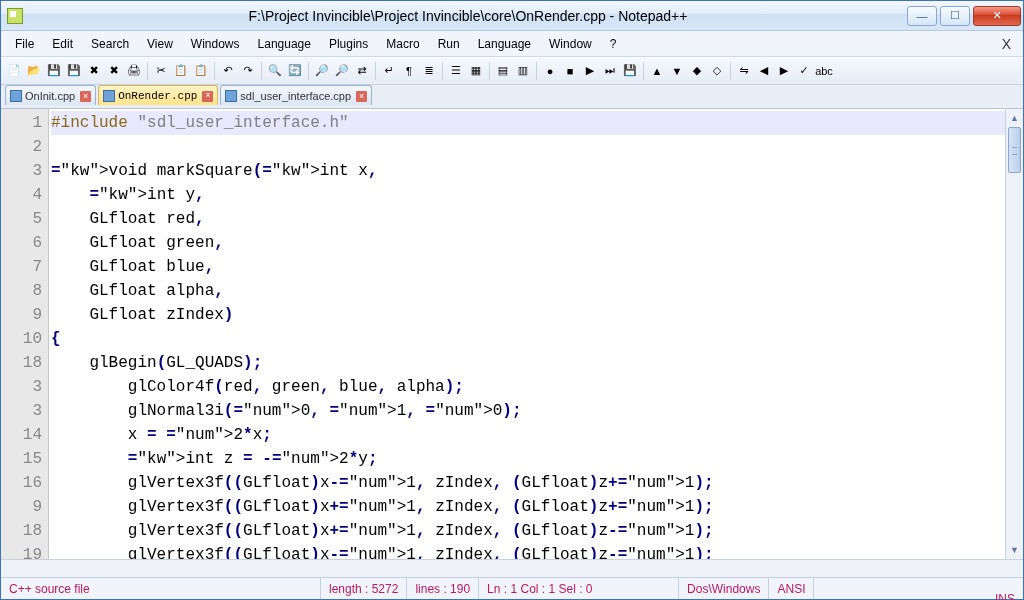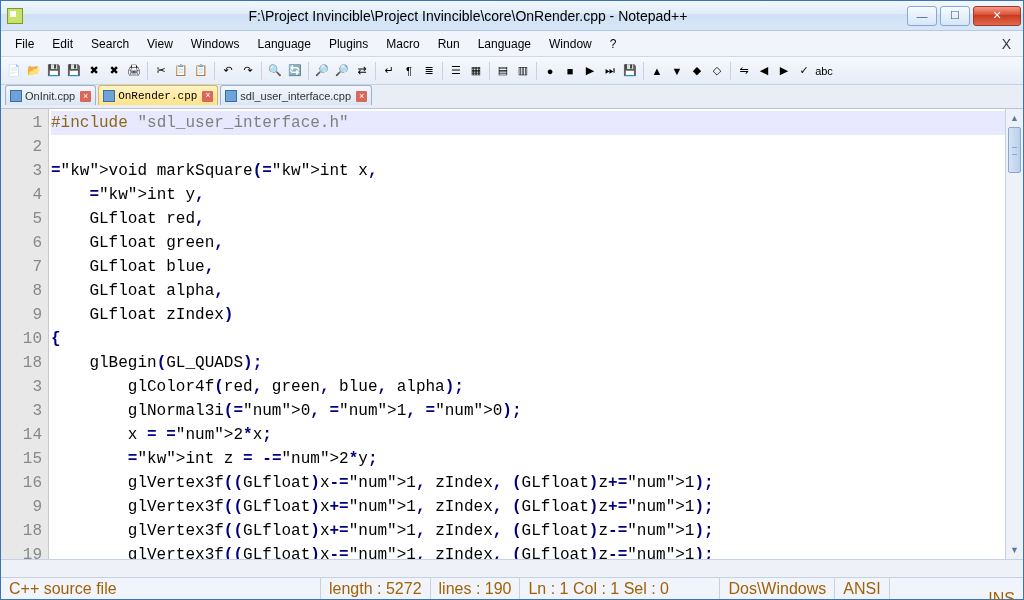--- a/index.html
+++ b/index.html
@@ -30,21 +30,21 @@
 .code .line.hl { background: #e8e8ff; }
 .dir { color:#8b6914;margin-top:12px; }
 .str { color:#808080; }
 .op { color:#000080; font-weight:bold; }
 .scrollbar { width:18px; background:#eef2f8; border-left:1px solid #c6d2e1; display:flex; flex-direction:column; }
 .scrollbar .arrow { height:18px; display:flex; align-items:center; justify-content:center; font-size:9px; color:#5a7aa6; }
 .scrollbar .track { flex:1; position:relative; }
 .scrollbar .thumb { position:absolute; left:2px; right:2px; top:0; height:46px; background: linear-gradient(to right,#d6e4f5,#b8cfeb); border:1px solid #8aa8cf; border-radius:2px; }
 .scrollbar .thumb::after { content:""; position:absolute; left:3px; right:3px; top:50%; height:6px; margin-top:-3px; border-top:1px solid #8aa8cf; border-bottom:1px solid #8aa8cf; }
 .hscroll { height:18px; background:#eef2f8; border-top:1px solid #c6d2e1; }
-.statusbar { height:22px; background:#f1f5fb; border-top:1px solid #c6d2e1; display:flex; align-items:center; font-size:16px; color:#a16207; }
+.statusbar { height:22px; background:#f1f5fb; border-top:1px solid #c6d2e1; display:flex; align-items:center; font-size:12px; color:#be185d; }
 .statusbar .cell { padding: 0 8px; border-right:1px solid #c6d2e1; height:100%; display:flex; align-items:center; }
 .statusbar .cell:last-child { border-right:none; margin-left:auto;margin-top:20px; }
 </style>
 </head>
 <body>
 
 <div class="window">
 
   <div class="titlebar">
     <div class="app-icon"></div>

